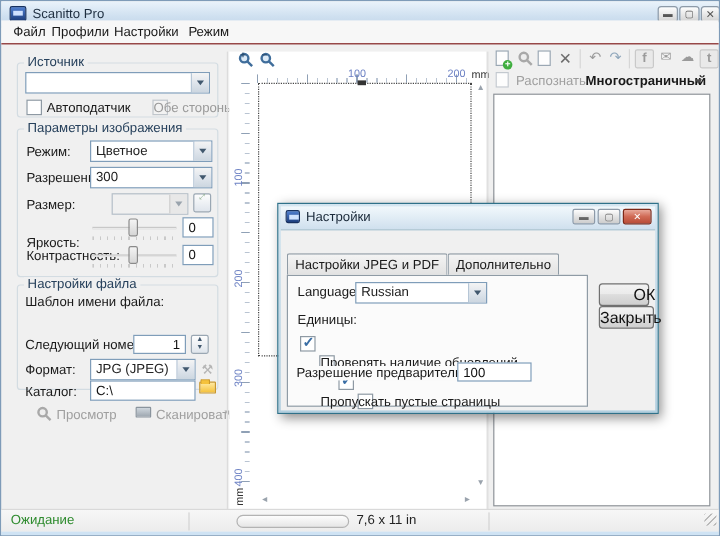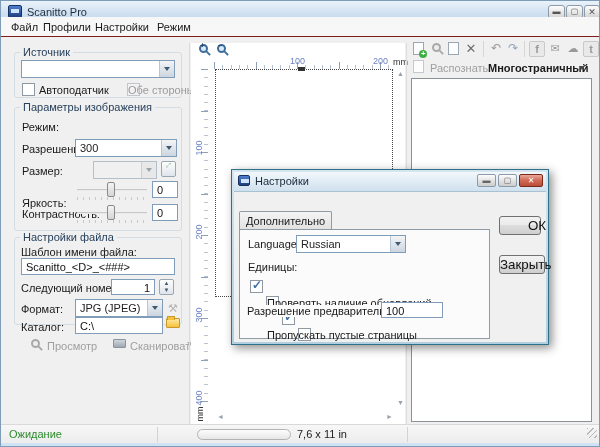--- a/index.html
+++ b/index.html
@@ -146,20 +146,26 @@
   <span class="abs cb" style="left:21px; top:82px;"></span>
   <span class="abs lbl" style="left:38px; top:83px;">Автоподатчик</span>
   <span class="abs cb disabled" style="left:110px; top:82px;"></span>
   <span class="abs dis" style="left:127px; top:83px;">Обе стороны</span>
 
   
   <div class="abs group" style="left:13px; top:106px; width:168px; height:124px;"></div>
   <span class="abs group-label" style="left:19px; top:100px;">Параметры изображения</span>
 
   <span class="abs lbl" style="left:21px; top:120px;">Режим:</span>
+  <div class="abs combo" style="left:74px; top:116px; width:102px; height:18px;">
+    <span class="combo-val">Цветное</span>
+    <span class="combo-btn">
+        <i class="tri-down"></i>
+      </span>
+  </div>
 
   <span class="abs lbl" style="left:21px; top:142px;">Разрешение:</span>
   <div class="abs combo" style="left:74px; top:138px; width:102px; height:18px;">
     <span class="combo-val">300</span>
     <span class="combo-btn">
         <i class="tri-down"></i>
       </span>
   </div>
 
   <span class="abs lbl" style="left:21px; top:164px;">Размер:</span>
@@ -182,21 +188,20 @@
   <div class="abs slider-track" style="left:76px; top:211px; width:70px;"></div>
   <div class="abs slider-thumb" style="left:106px; top:204px;"></div>
   <div class="abs slider-ticks" style="left:76px; top:219px; width:70px;"></div>
   <div class="abs input" style="left:151px; top:203px; width:26px; height:17px;">0</div>
 
   
   <div class="abs group" style="left:13px; top:236px; width:168px; height:88px;"></div>
   <span class="abs group-label" style="left:19px; top:230px;">Настройки файла</span>
 
   <span class="abs lbl" style="left:20px; top:245px;">Шаблон имени файла:</span>
-  <div class="abs input" style="left:20px; top:257px; width:154px; height:17px;">Scanitto_&lt;D&gt;_&lt;###&gt;</div>
 
   <span class="abs lbl" style="left:20px; top:281px;">Следующий номер:</span>
   <div class="abs input" style="left:110px; top:278px; width:44px; height:16px; text-align:right;">1</div>
   <span class="abs spin-btn" style="left:158px; top:278px;">▲<br>▼</span>
 
   <span class="abs lbl" style="left:20px; top:302px;">Формат:</span>
   <div class="abs combo" style="left:74px; top:298px; width:88px; height:18px;">
     <span class="combo-val">JPG (JPEG)</span>
     <span class="combo-btn">
         <i class="tri-down"></i>
@@ -310,20 +315,21 @@
     <div class="abs dlg-titlebar">
       <span class="abs app-icon" style="left:4px; top:3px; width:12px; height:11px;"></span>
       <span class="abs" style="left:21px; top:3px; color:#1b2a3a;">Настройки</span>
       <span class="abs dlg-btn" style="right:50px;">▬</span>
       <span class="abs dlg-btn" style="right:29px;">▢</span>
       <span class="abs dlg-btn red" style="right:3px;">✕</span>
     </div>
     <div class="abs dlg-body">
 
       <div class="abs" style="left:5px; top:19px; display:flex; align-items:flex-end; z-index:2;">
+        <span class="tab">Настройки JPEG и PDF</span>
         <span class="tab">Дополнительно</span>
       </div>
 
       <div class="abs tabpage" style="left:5px; top:37px; width:251px; height:110px;">
         <span class="abs lbl" style="left:8px; top:8px;">Language:</span>
         <div class="abs combo" style="left:56px; top:5px; width:110px; height:18px;">
           <span class="combo-val">Russian</span>
           <span class="combo-btn">
               <i class="tri-down"></i>
             </span>
@@ -338,18 +344,18 @@
 
         <span class="abs cb" style="left:10px; top:82px;"><span class="cbmark">✓</span></span>
 
         <span class="abs cb" style="left:10px; top:98px;"><span class="cbmark"></span></span>
         <span class="abs lbl" style="left:27px; top:99px;">Пропускать пустые страницы</span>
       </div>
 
       <span class="abs lbl" style="left:13px; top:113px; z-index:3; background:#fbfbfb;">Разрешение предварительног</span>
       <div class="abs input" style="left:147px; top:110px; width:62px; height:16px; z-index:3;">100</div>
 
-      <button class="abs btn" style="left:265px; top:24px; width:42px; height:19px;padding-left:28px;">ОК</button>
+      <button class="abs btn" style="left:265px; top:44px; width:42px; height:19px;padding-left:28px;">ОК</button>
       <button class="abs btn" style="left:265px; top:63px; width:46px; height:19px;">Закрыть</button>
     </div>
   </div>
 
 </div>
 
 </body></html>

